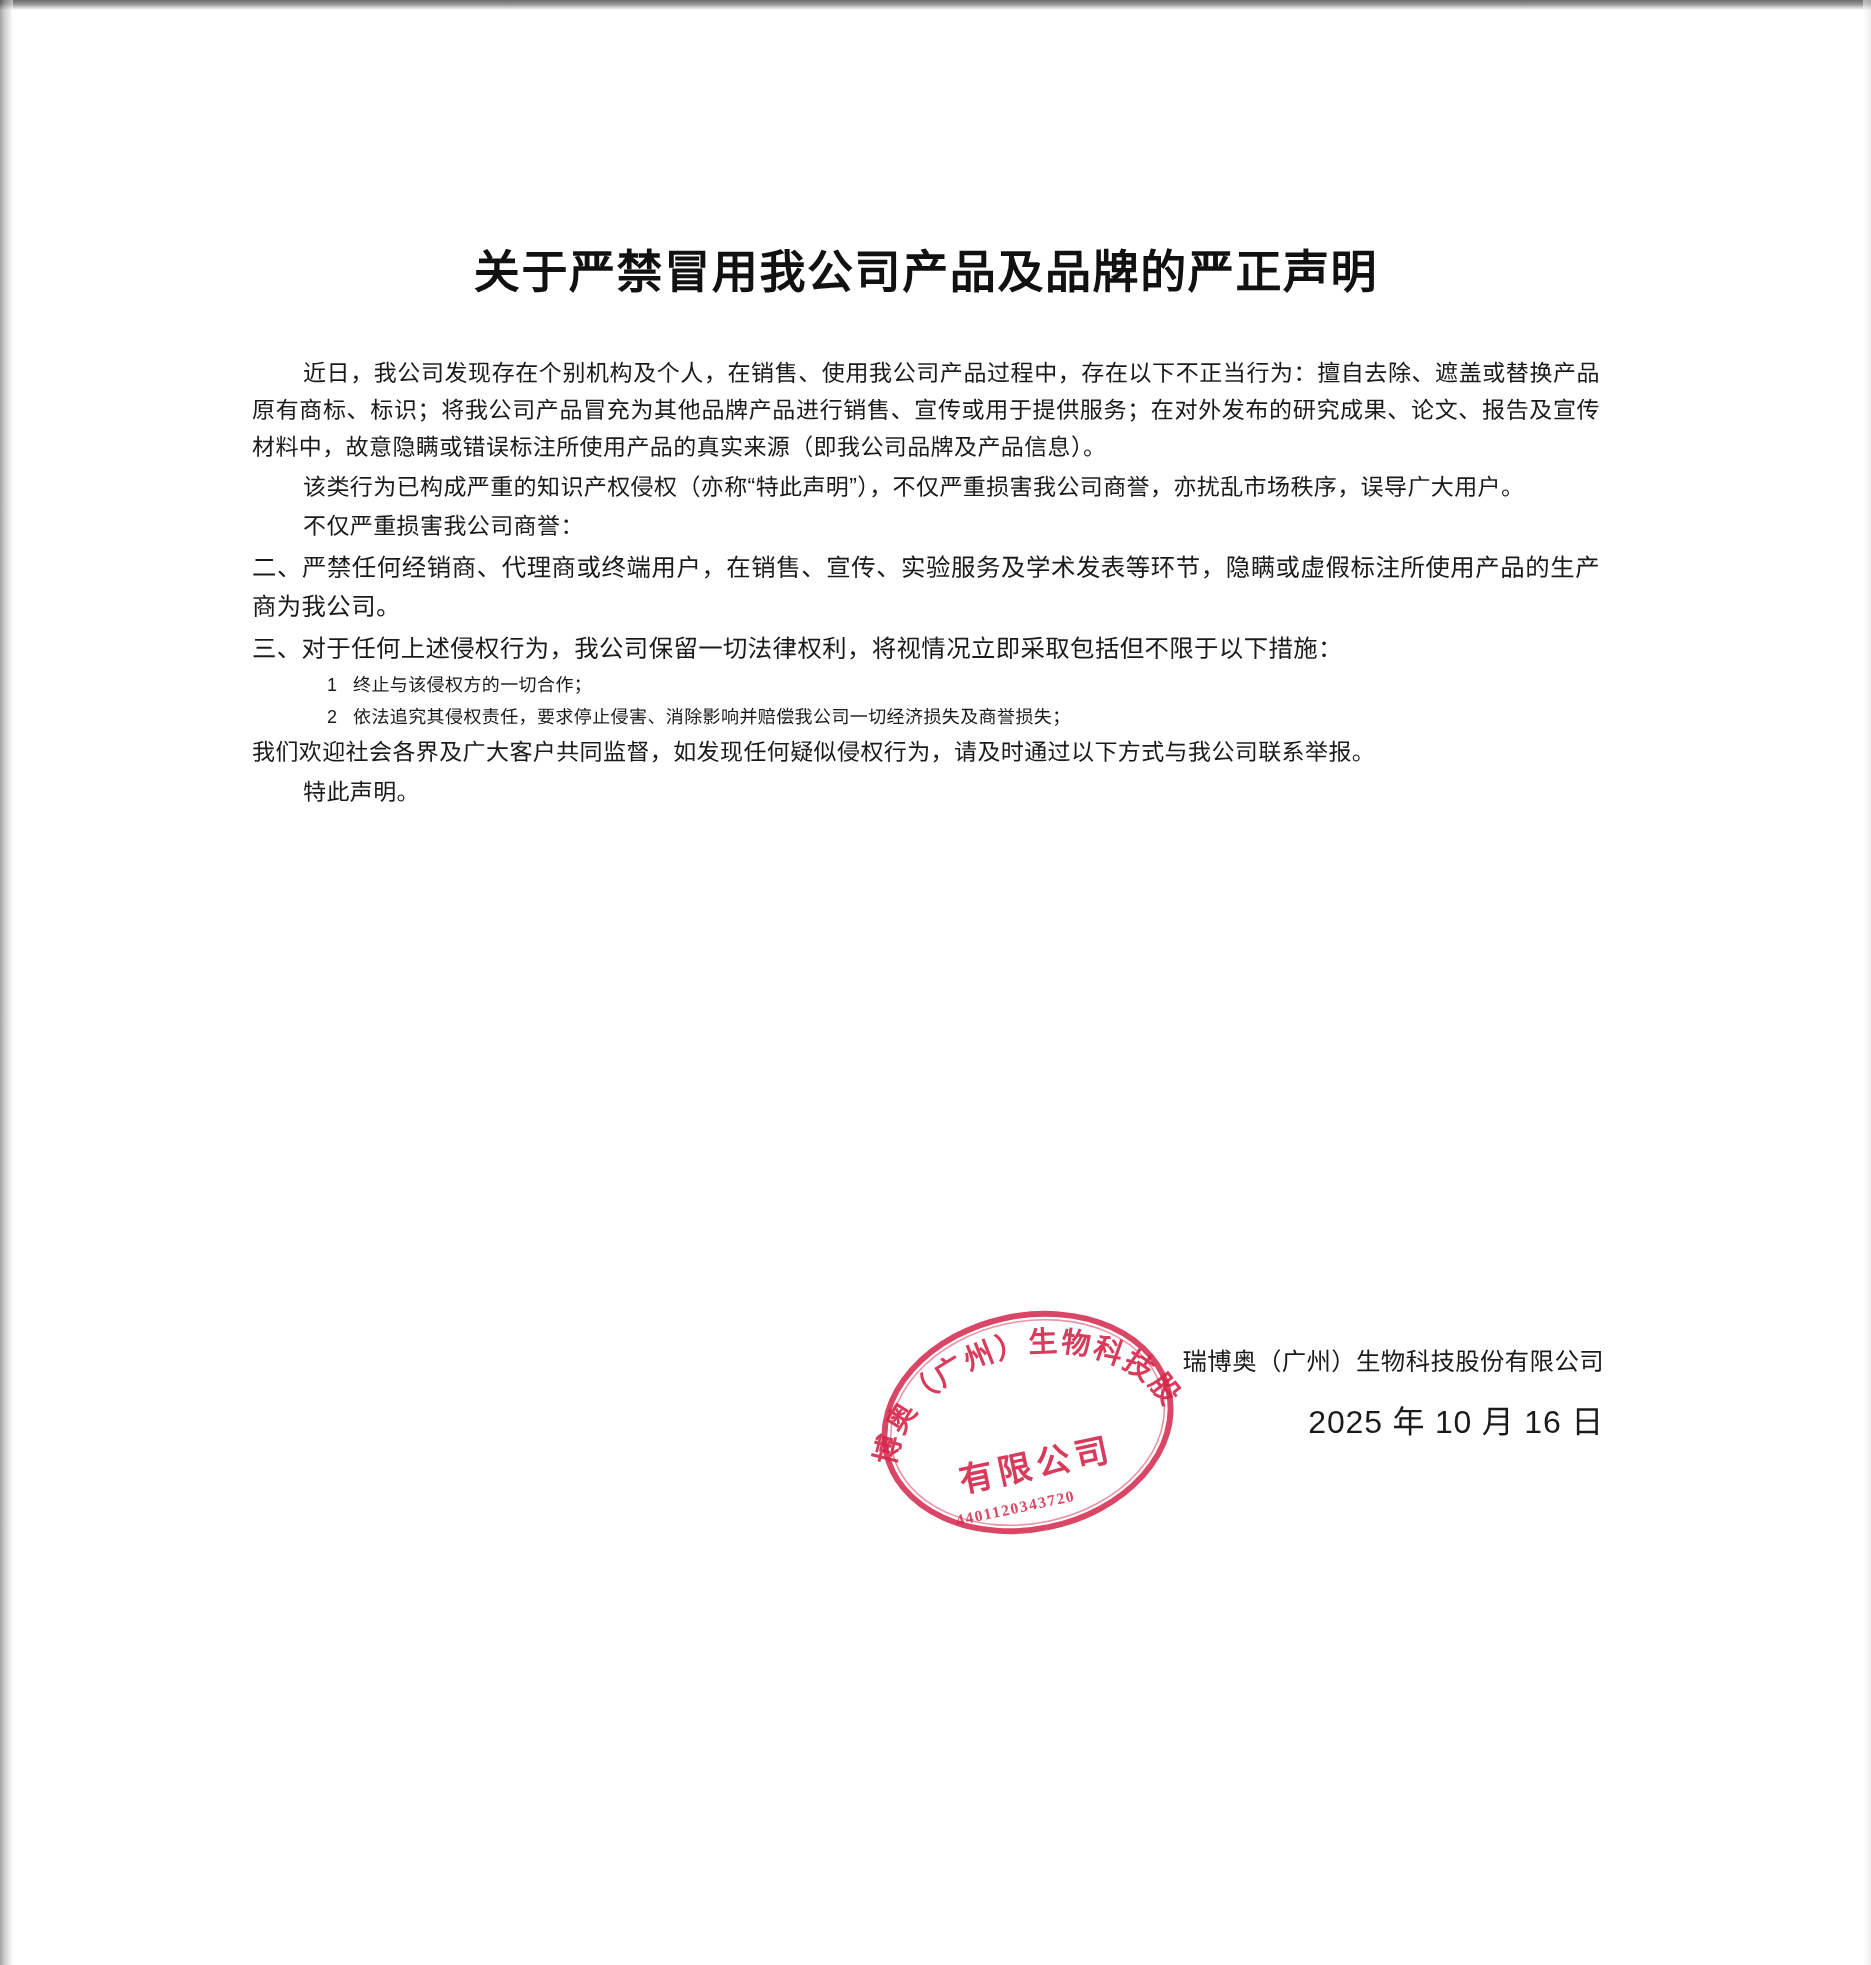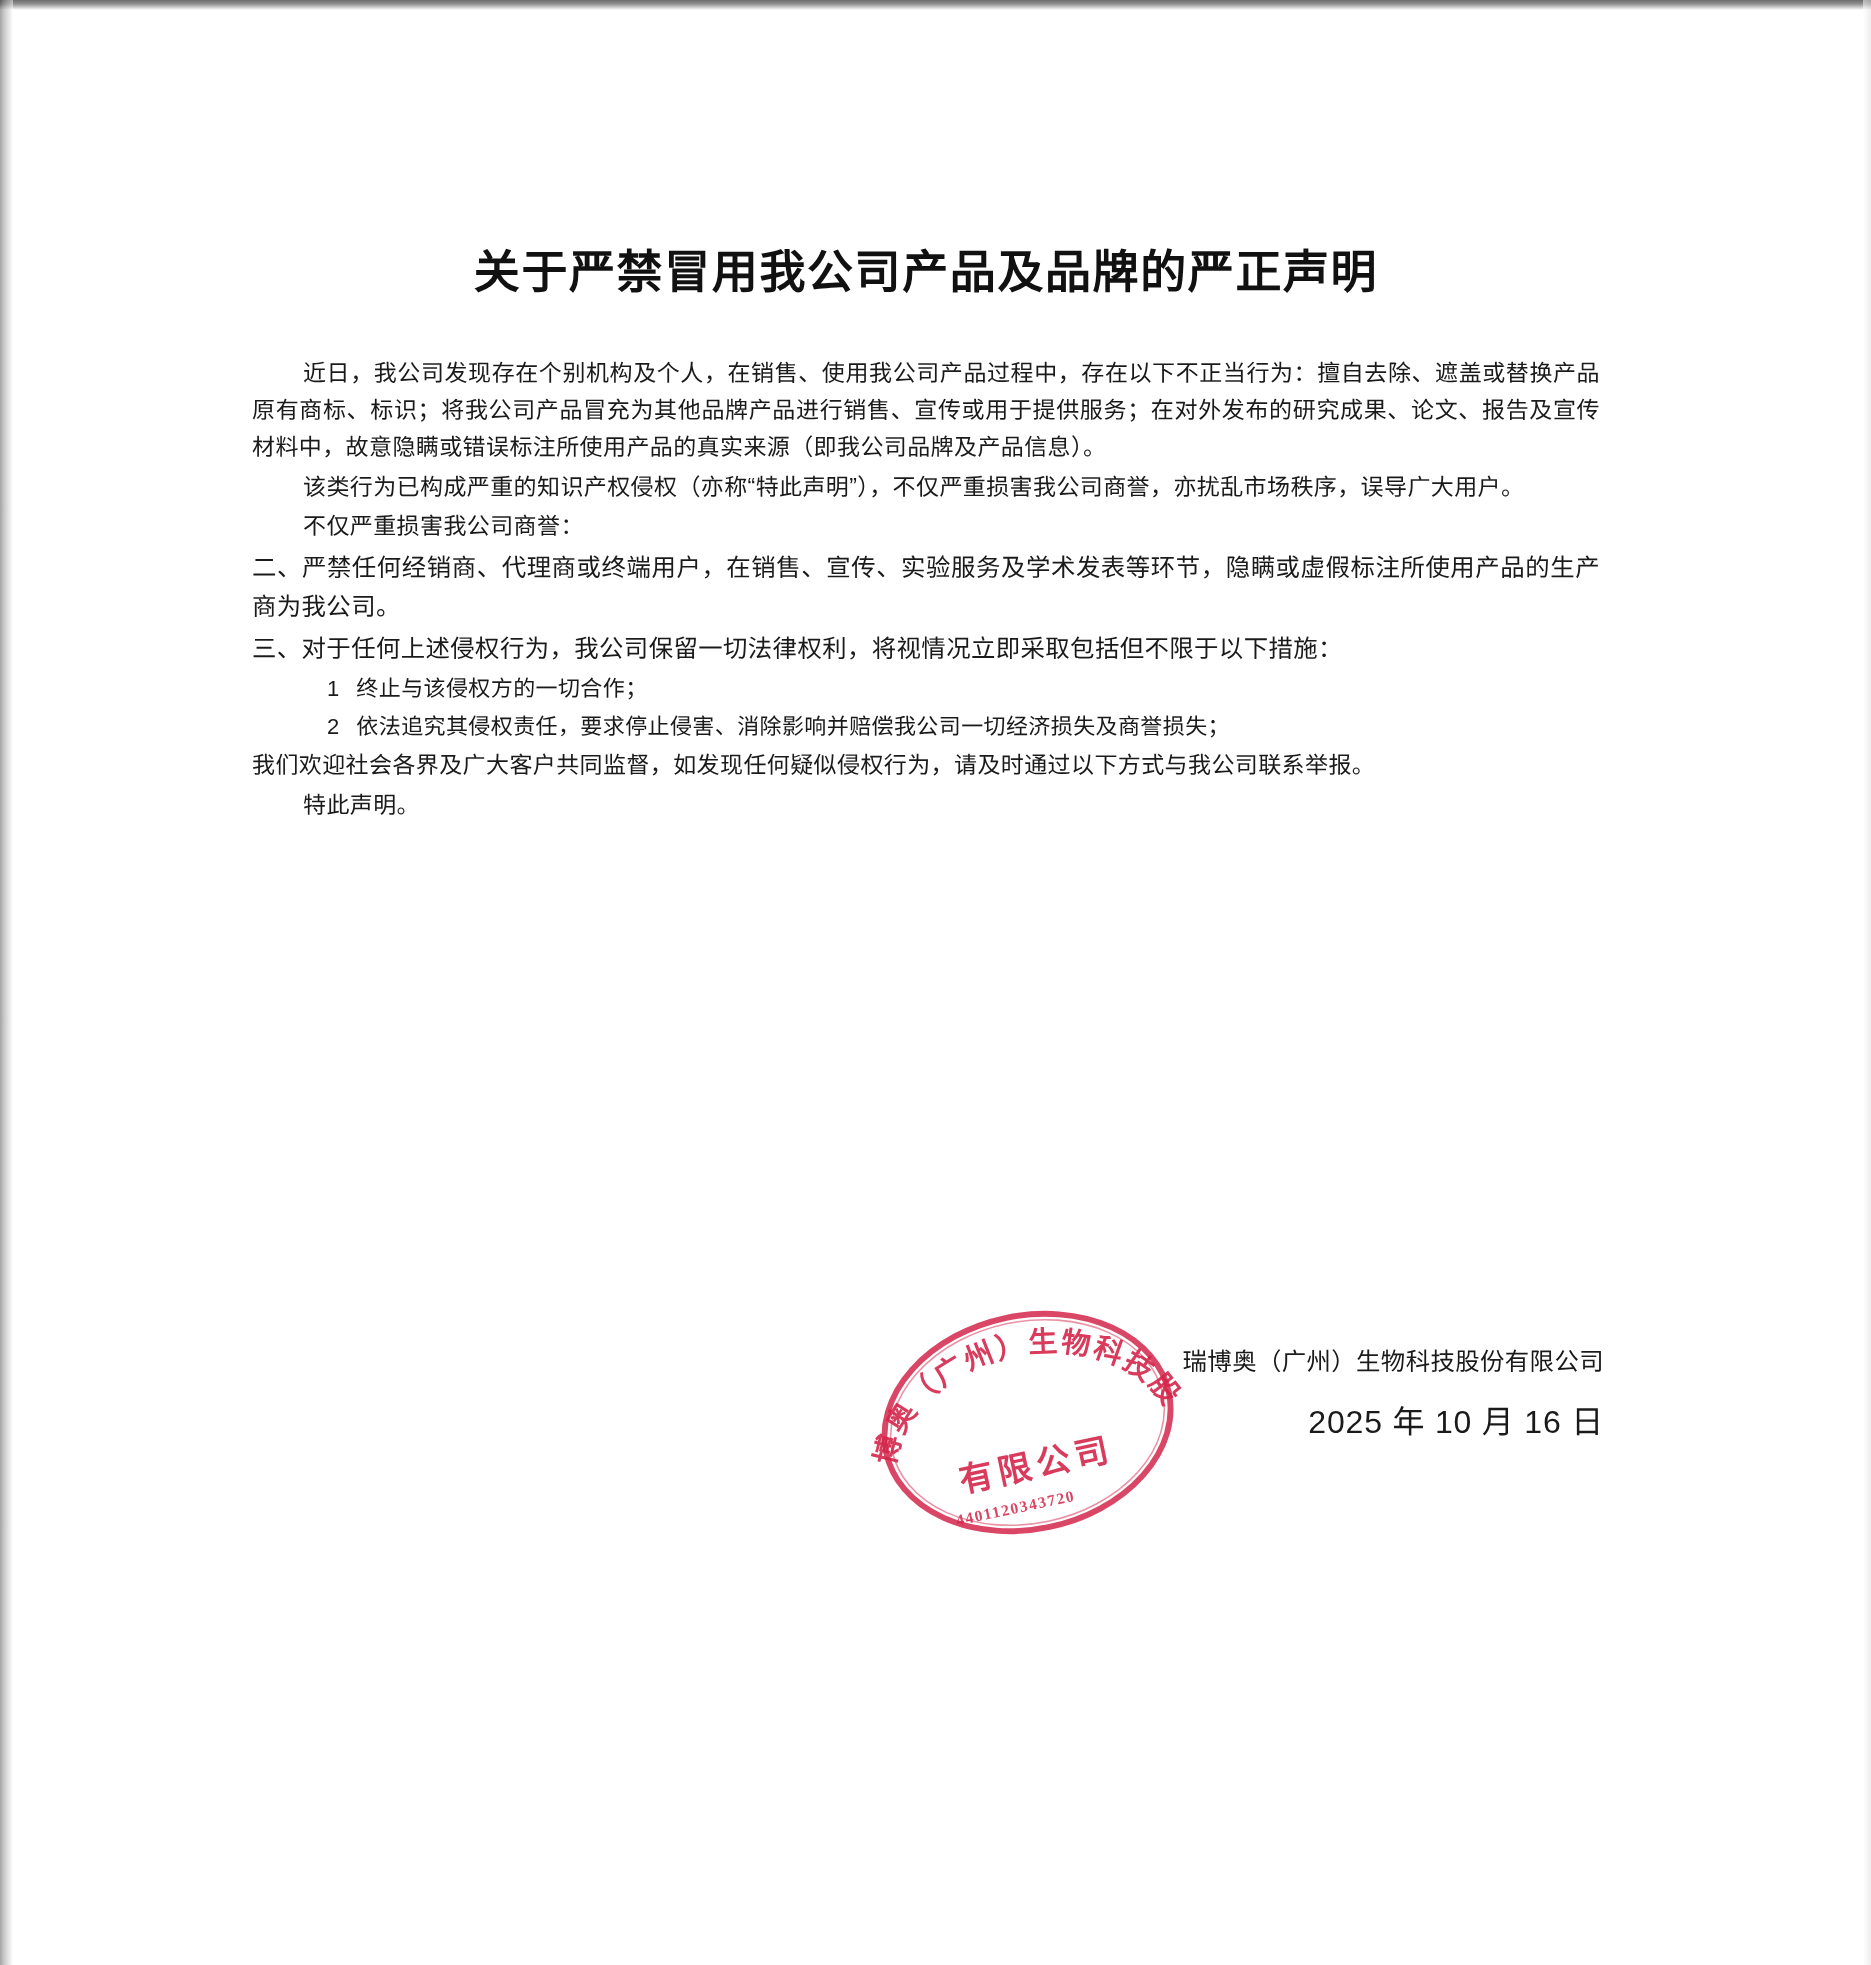--- a/index.html
+++ b/index.html
@@ -74,21 +74,21 @@
     text-indent: 51px;
   }
   p.listitem {
     font-size: 24.4px;
     line-height: 1.62;
     margin: 0 0 2.4px 0;
     text-align: justify;
     letter-spacing: 0.4px;
   }
   p.subitem {
-    font-size: 22px;
+    font-size: 18px;
     line-height: 1.62;
     margin: 0 0 2.4px 0;
     padding-left: 75px;
     letter-spacing: 0.4px;
   }
 
   
   .sign-block {
     position: absolute;
     right: 268px;

